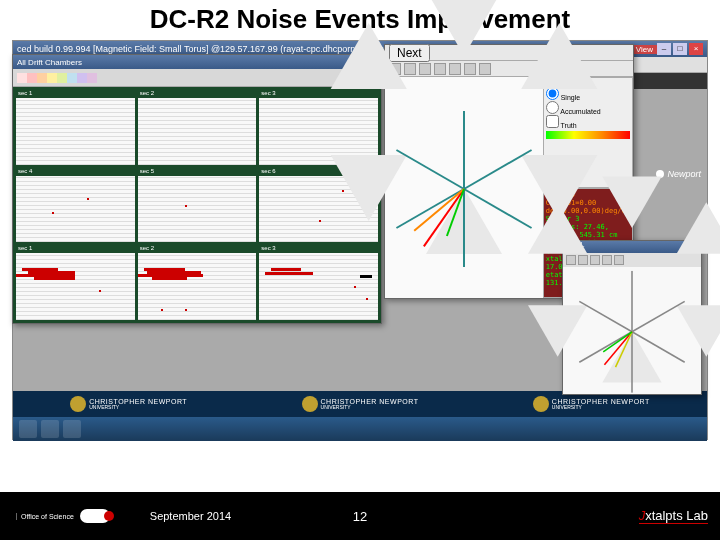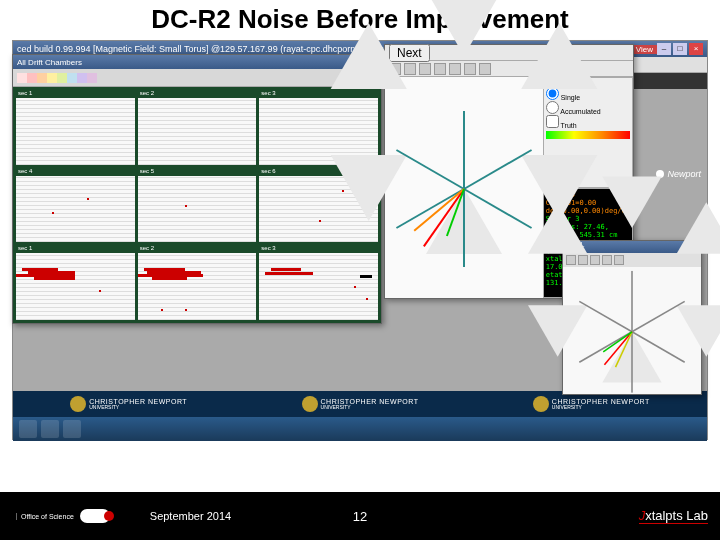--- a/index.html
+++ b/index.html
@@ -44,21 +44,21 @@
 
   
   .hexwin { position: absolute; top: 44px; left: 384px; width: 250px; height: 255px; background: #f0f0f0; border: 1px solid #666; box-shadow: 2px 2px 6px rgba(0,0,0,.4); }
   .hex-tool { height: 16px; background: #e8e8e8; font-size: 8px; display: flex; align-items: center; padding: 0 4px; gap: 6px; border-bottom: 1px solid #aaa; }
   .hex-icons { height: 16px; background: #e8e8e8; display: flex; align-items: center; gap: 3px; padding: 0 4px; border-bottom: 1px solid #aaa; }
   .hex-icons .ic { width: 12px; height: 12px; background: #ccc; border: 1px solid #999; }
   .hex-body { position: relative; height: 221px; display: flex; }
   .hex-canvas { width: 170px; height: 100%; position: relative; background: #fafafa; }
   .hex-side { flex: 1; display: flex; flex-direction: column; }
   .hex-panel { background: #eee; border: 1px solid #aaa; flex: 1; font-size: 7px; padding: 2px; }
-  .hex-panel.dark { background: #000000; color: #0f0; font-family: monospace; }
+  .hex-panel.dark { background: #7f1d1d; color: #0f0; font-family: monospace; }
   .hex-panel .r1 { color: #f80; }
   .hex-panel .r2 { color: #0f0; }
   .gradient-bar { height: 8px; background: linear-gradient(90deg,#0f0,#ff0,#f80,#f00); margin: 2px 0; }
   .hexagon { position: absolute; top: 50%; left: 50%; transform: translate(-50%,-50%); }
   .hex-outer { width: 160px; height: 160px; position: relative; }
   .hex-tri { position: absolute; top: 50%; left: 50%; width: 0; height: 0; border-left: 38px solid transparent; border-right: 38px solid transparent; border-bottom: 66px solid #e8e8e8; transform-origin: 50% 0; }
   .hex-frame { position: absolute; top: 50%; left: 50%; width: 78px; height: 2px; background: #2a8a8a; transform-origin: 0 50%; }
   .track { position: absolute; top: 50%; left: 50%; height: 2px; transform-origin: 0 50%; }
 
   
@@ -78,21 +78,21 @@
   .footer .jsa::after { content: ''; position: absolute; right: -4px; top: 2px; width: 10px; height: 10px; border-radius: 50%; background: #c00; }
   .footer .date { margin-left: 40px; font-size: 11px; }
   .footer .pg { position: absolute; left: 50%; transform: translateX(-50%); font-size: 13px; }
   .footer .jlab { margin-left: auto; font-size: 13px; }
   .footer .jlab .j { color: #c00; font-style: italic; }
   .footer .jlab .underline { width: 100%; height: 1px; background: #c00; }
 </style>
 </head>
 <body>
 
-<div class="slide-title">DC-R2 Noise Before Improvement</div>
+<div class="slide-title">DC-R2 Noise Events Improvement</div>
 
 <div class="app-window">
   <div class="titlebar">
     <span>ced build 0.99.994  [Magnetic Field: Small Torus]  @129.57.167.99 (rayat-cpc.dhcporn.jee.ciknrong)</span>
     <span class="spacer"></span>
     <span style="background:#c44;color:#fff;padding:0 4px;font-size:8px">Event View</span>
     <div class="winbtns">
       <div class="winbtn min">–</div>
       <div class="winbtn max">□</div>
       <div class="winbtn">×</div>

